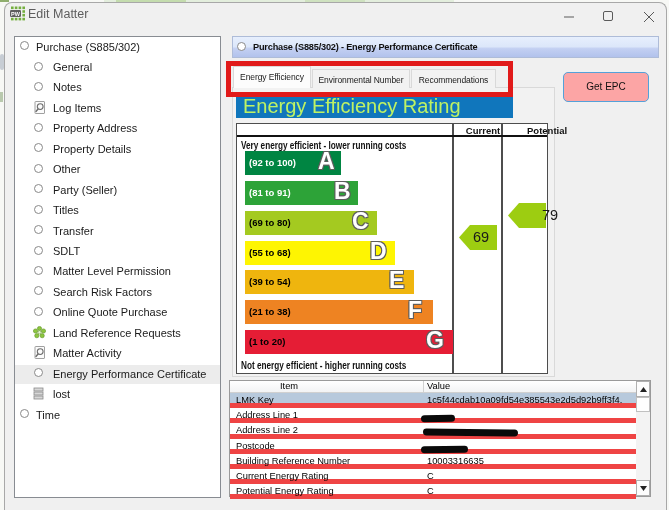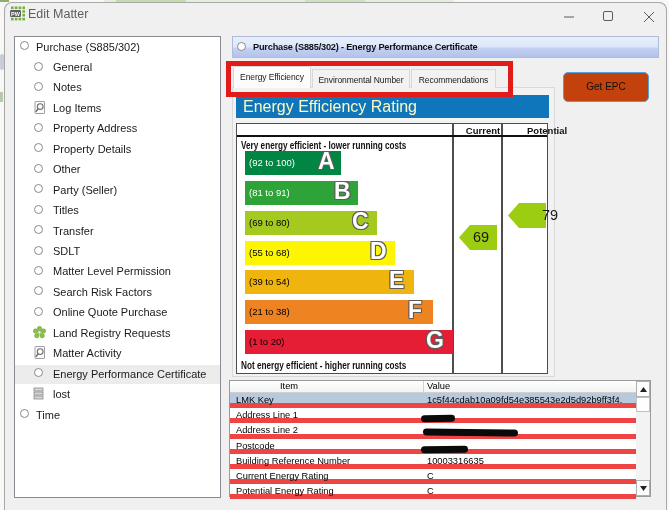--- a/index.html
+++ b/index.html
@@ -35,34 +35,34 @@
   .tab { position:absolute; font-size:8.5px; letter-spacing:-0.1px; color:#1a1a1a; text-align:center;
     border:1px solid #d9d9d9; border-bottom:none; line-height:20px; white-space:nowrap; }
   #tab1 { left:233px; top:66px; width:78px; height:22px; background:#fcfcfc; z-index:3;}
   #tab2 { left:312px; top:69px; width:98px; height:19px; background:#f2f2f2; }
   #tab3 { left:411px; top:69px; width:85px; height:19px; background:#f2f2f2; }
   #tabpage { position:absolute; left:232px; top:87px; width:323px; height:290px;
     background:#f2f2f2; border:1px solid #d9d9d9; }
 
   
   #getepc { position:absolute; left:563px; top:72px; width:86px; height:30px;
-    background:#c2410c; border:1.5px solid #54a1d9; border-radius:5px;
+    background:#fca5a5; border:1.5px solid #54a1d9; border-radius:5px;
     font-size:10px; color:#111; text-align:center; line-height:27px; }
 
   
-  #epctitle { position:absolute; left:236px; top:95px; width:313px; height:23px;
-    background:#1076bc; color:#fef9c3; font-size:16px; line-height:23px; padding-left:7px; }
+  #epctitle { position:absolute; left:236px; top:95px; width:277px; height:23px;
+    background:#1076bc; color:#bef264; font-size:20px; line-height:23px; padding-left:7px; }
   #chart { position:absolute; left:236px; top:123px; width:312px; height:251px;
     background:#fff; border:1px solid #4d4d4d; }
   .cv { position:absolute; top:0; bottom:0; width:2px; background:#4d4d4d; }
   #chead { position:absolute; left:0; top:0; right:0; height:13px; border-bottom:2px solid #111; }
   .chlab { position:absolute; top:0; font-size:9.5px; font-weight:bold; color:#111; text-align:center; line-height:14px; white-space:nowrap;}
   .smallb { position:absolute; font-size:10px; font-weight:bold; color:#111; white-space:nowrap; transform:scaleX(0.82); transform-origin:0 0; }
   .band { position:absolute; left:8px; height:24px; }
-  .bandlab { position:absolute; left:4px; top:6px; font-size:9.5px; font-weight:normal; white-space:nowrap; }
+  .bandlab { position:absolute; left:4px; top:6px; font-size:9.5px; font-weight:bold; white-space:nowrap; }
   .bigletter { position:absolute; top:-3px; font-size:23px; font-weight:bold; color:#fff;
     text-shadow:-1px -1px 0 #5d5d5d,1px -1px 0 #5d5d5d,-1px 1px 0 #5d5d5d,1px 1px 0 #5d5d5d; }
   .arrow { position:absolute; width:38px; height:25px; }
   .arrtext { position:absolute; top:4px; font-size:14.5px; font-weight:normal; color:#1a1a1a; }
 
   
   #redrect { position:absolute; left:226px; top:61px; width:287px; height:36px;
     border:5px solid #e11a1a; z-index:9; }
 
   
@@ -153,21 +153,21 @@
   <svg style="position:absolute;left:33px;top:325.8px" width="13" height="13" viewBox="0 0 13 13">
         <g fill="#8cc63f" stroke="#5e9222" stroke-width="0.6">
           <circle cx="6.5" cy="2.5" r="2.1"></circle>
           <circle cx="10.5" cy="5" r="2.1"></circle>
           <circle cx="9.2" cy="9.7" r="2.1"></circle>
           <circle cx="3.8" cy="9.7" r="2.1"></circle>
           <circle cx="2.5" cy="5" r="2.1"></circle>
         </g>
         <circle cx="6.5" cy="6.3" r="1.7" fill="#e8f4d8" stroke="#5e9222" stroke-width="0.6"></circle>
       </svg>
-  <div class="ti" style="left:53px;top:322.8px;">Land Registry Requests</div>
+  <div class="ti" style="left:53px;top:322.8px;">Land Reference Requests</div>
   <svg style="position:absolute;left:33px;top:346.2px" width="13" height="13" viewBox="0 0 13 13">
         <rect x="2" y="0.5" width="9.5" height="12" fill="#fbfbfb" stroke="#a0a0a0" rx="0.5"></rect>
         <circle cx="7.2" cy="5.6" r="2.9" fill="none" stroke="#6e6e6e" stroke-width="1.1"></circle>
         <path d="M5.2 7.8 L2.7 10.9" stroke="#6e6e6e" stroke-width="1.5"></path>
       </svg>
   <div class="ti" style="left:53px;top:343.2px;">Matter Activity</div>
   <div class="tsel" style="top:364.7px;"></div>
   <div class="radio" style="left:34px;top:368.2px;position:absolute;"></div>
   <div class="ti" style="left:53px;top:363.7px;">Energy Performance Certificate</div>
   <svg style="position:absolute;left:33px;top:387.1px" width="13" height="13" viewBox="0 0 13 13">

